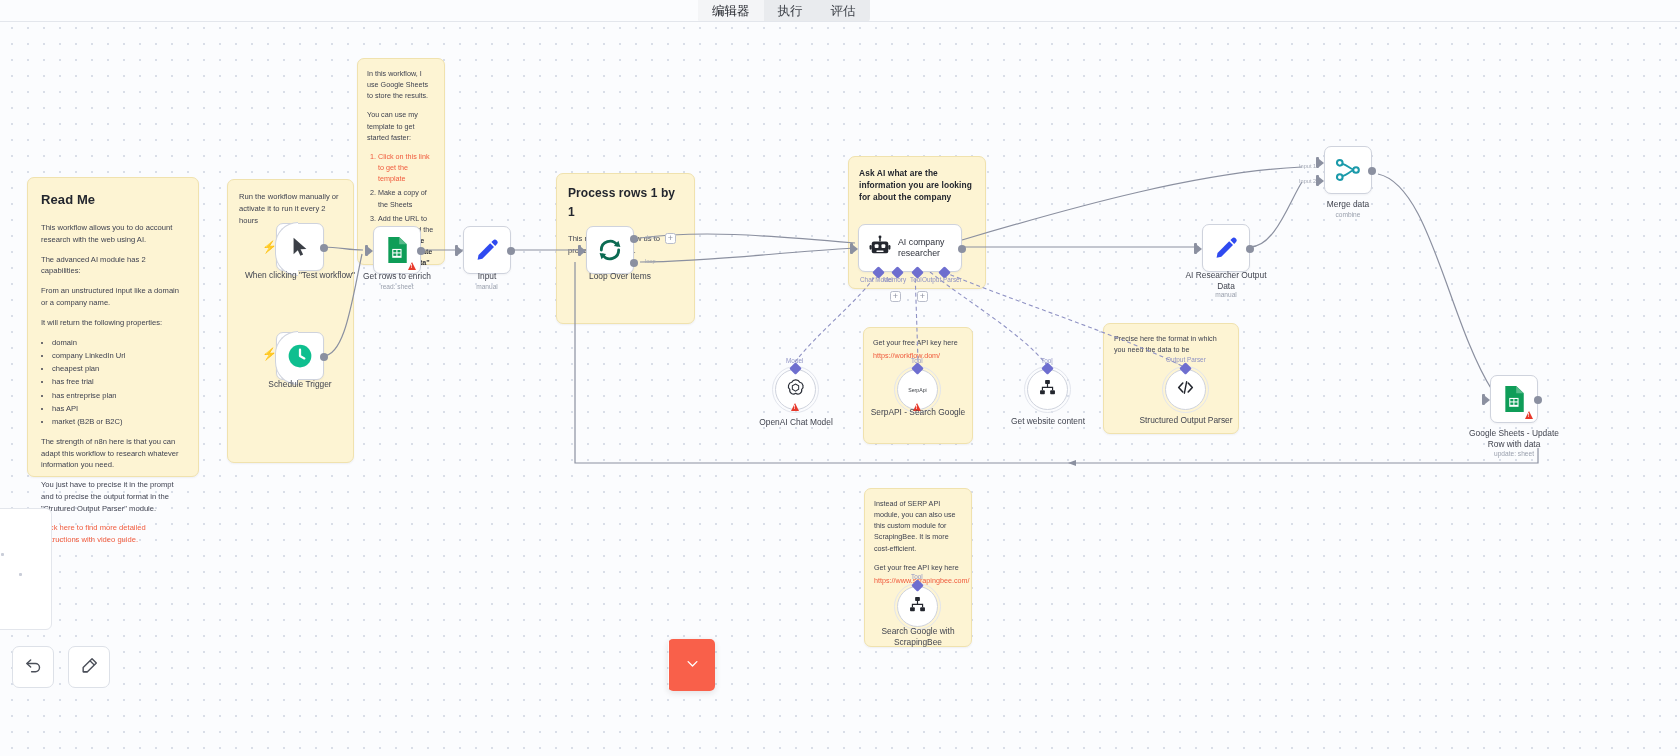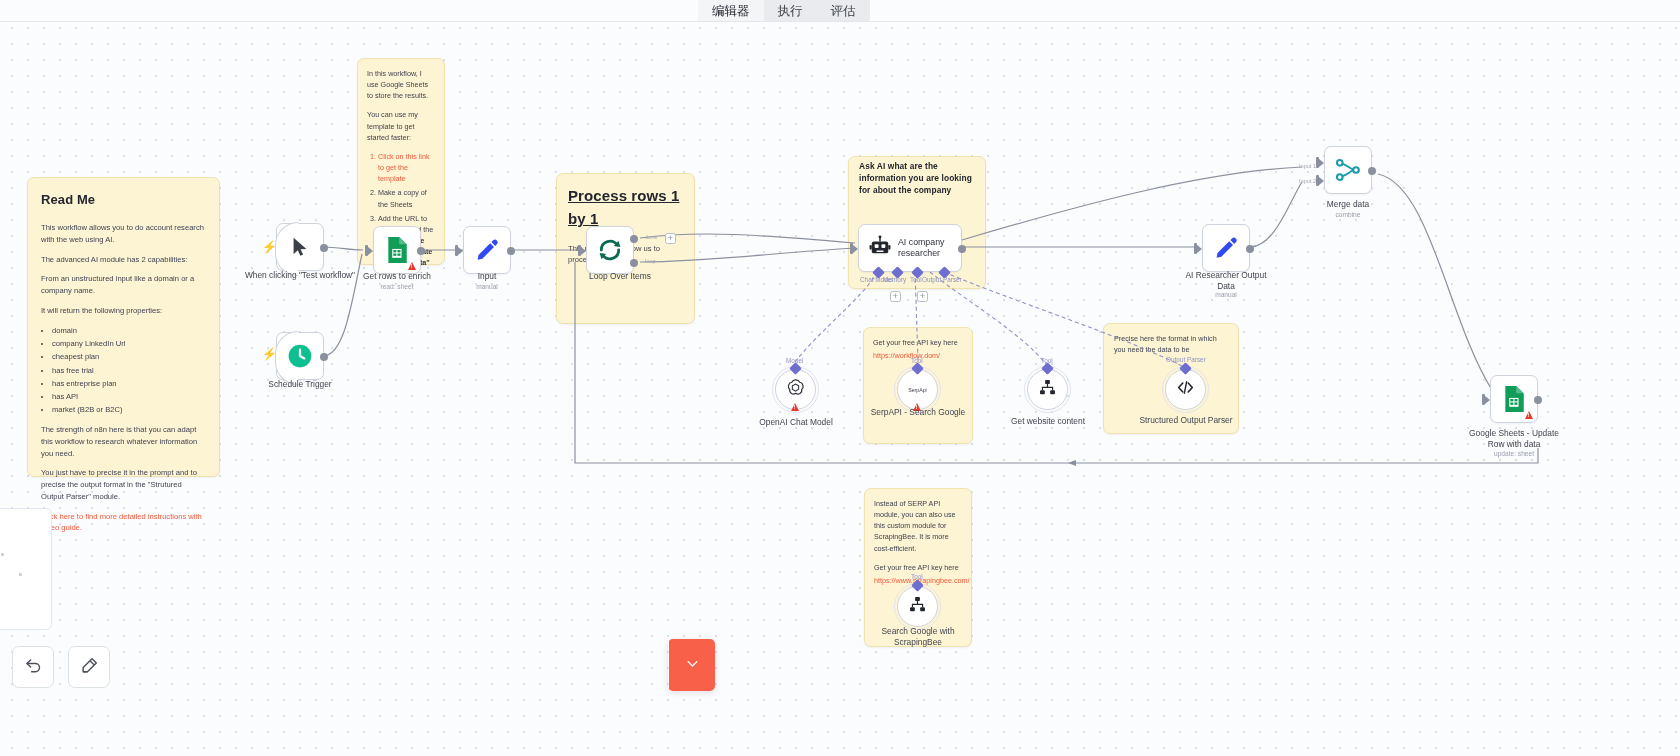--- a/index.html
+++ b/index.html
@@ -67,25 +67,25 @@
   }
   .sticky p { margin: 0 0 8px 0; }
   .sticky p:last-child { margin-bottom: 0; }
   .sticky ul { margin: 0 0 8px 0; padding-left: 11px; }
   .sticky li { margin: 0 0 1.5px 0; }
   .sticky ol { margin: 0 0 8px 0; padding-left: 11px; }
   .sticky ol li { margin-bottom: 3px; }
   .sticky .lnk { color: #f05a3c; }
   .sticky b { font-weight: 700; color: #2d303a; }
 
-  #note-readme   { left: 27px;  top: 177px; width: 193px; height: 300px; }
+  #note-readme   { left: 27px;  top: 177px; width: 172px; height: 300px; }
   #note-run      { left: 227px; top: 179px; width: 127px; height: 284px; padding: 11px 11px; }
   #note-sheets   { left: 357px; top: 58px;  width: 88px;  height: 207px; padding: 9px 9px; font-size: 7.2px; }
   #note-process  { left: 556px; top: 173px; width: 139px; height: 151px; padding: 10px 11px; }
-  #note-askai    { left: 848px; top: 156px; width: 138px; height: 133px; padding: 3px 10px; }
+  #note-askai    { left: 848px; top: 156px; width: 138px; height: 133px; padding: 10px 10px; }
   #note-serpapi  { left: 863px; top: 327px; width: 110px; height: 117px; padding: 9px 9px; font-size: 7.2px; }
   #note-parser   { left: 1103px; top: 323px; width: 136px; height: 111px; padding: 9px 10px; font-size: 7.2px; }
   #note-scraping { left: 864px; top: 488px; width: 108px; height: 159px; padding: 9px 9px; font-size: 7.2px; }
 
   
   .node {
     position: absolute;
     width: 48px; height: 48px;
     background: #ffffff;
     border: 1.6px solid #cfd3dd;
@@ -296,33 +296,36 @@
       <li>has free trial</li>
       <li>has entreprise plan</li>
       <li>has API</li>
       <li>market (B2B or B2C)</li>
     </ul>
     <p>The strength of n8n here is that you can adapt this workflow to research whatever information you need.</p>
     <p>You just have to precise it in the prompt and to precise the output format in the "Strutured Output Parser" module.</p>
     <p class="lnk">Click here to find more detailed instructions with video guide.</p>
   </div>
 
+  <div class="sticky" id="note-run">
+    <p>Run the workflow manually or activate it to run it every 2 hours</p>
+  </div>
 
   <div class="sticky" id="note-sheets">
     <p>In this workflow, I use Google Sheets to store the results.</p>
     <p>You can use my template to get started faster:</p>
     <ol>
       <li class="lnk">Click on this link to get the template</li>
       <li>Make a copy of the Sheets</li>
       <li><span>Add the URL to this node and the node </span><b>"Google Sheets - Update Row with data"</b></li>
     </ol>
   </div>
 
   <div class="sticky" id="note-process">
-    <h3 style="font-size:15px;text-decoration:underline;">Process rows 1 by 1</h3>
+    <h3 style="font-size:12px;">Process rows 1 by 1</h3>
     <p>This module will allow us to process rows 1 by 1</p>
   </div>
 
   <div class="sticky" id="note-askai">
     <h3 style="font-size:8.4px;margin-bottom:6px;line-height:1.45;">Ask AI what are the information you are looking for about the company</h3>
   </div>
 
   <div class="sticky" id="note-serpapi">
     <p>Get your free API key here</p>
     <p class="lnk" style="margin-top:-6px;">https://workflow.dom/</p>

